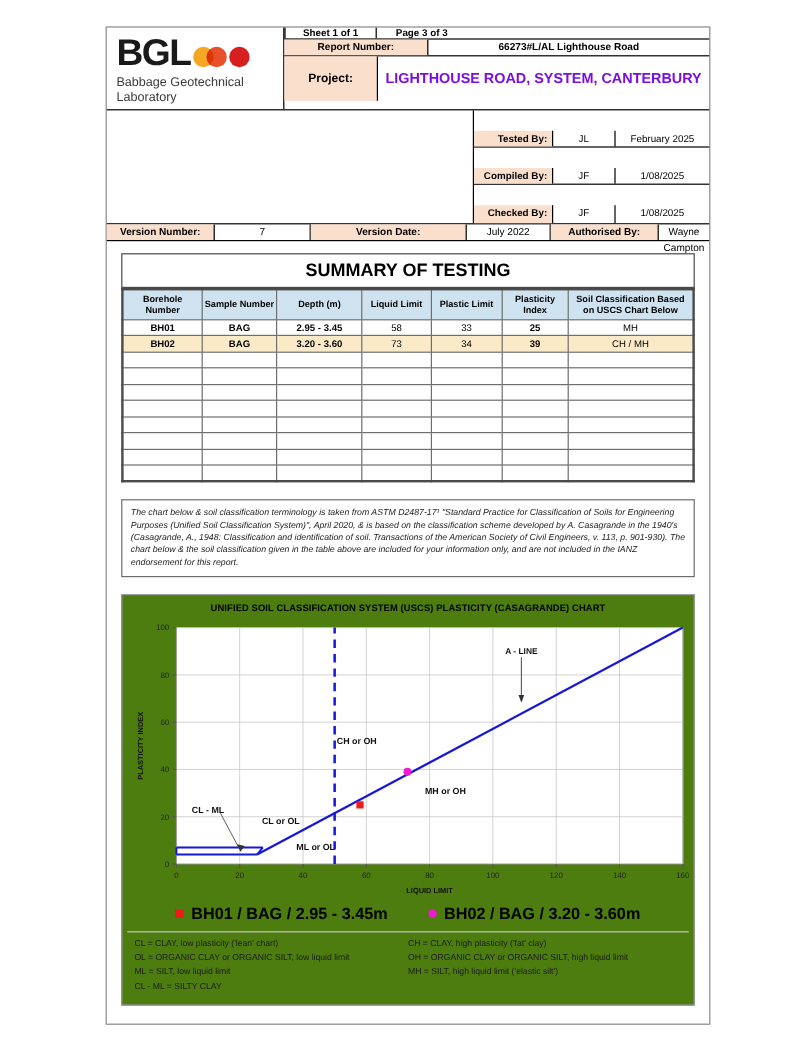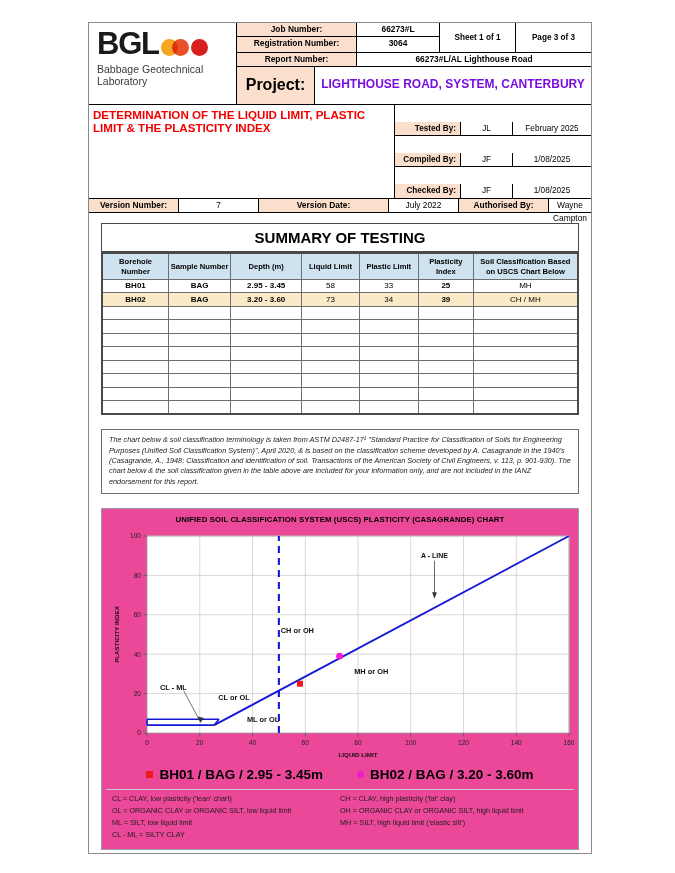--- a/index.html
+++ b/index.html
@@ -70,21 +70,21 @@
   .rep-row { display: flex; border-top: 1px solid #000; border-bottom:1px solid #000;}
   .rep-lbl {
     width: 120px; background: #fbdfcd; border-right: 1px solid #000;
     font-size: 8.4px; font-weight: bold; text-align: center; line-height: 13px;
   }
   .rep-val { flex: 1; text-align: center; font-size: 8.4px; font-weight: bold; line-height: 13px; }
 
   .proj-row { display: flex; height: 37px; }
   .proj-lbl {
     width: 78px; background: #fbdfcd; border-right: 1px solid #000;
-    font-size: 16px; font-weight: bold; display: flex; align-items: center;
+    font-size: 10px; font-weight: bold; display: flex; align-items: center;
     justify-content: center;
   }
   .proj-val {
     flex: 1; display: flex; align-items: center; justify-content: center;
     text-align: center; font-size: 12px; font-weight: bold; color: #7a0ee0;
     line-height: 1.15; padding: 0 4px;
   }
 
   
   .titleblock { display: flex; border-bottom: 1px solid #000; }
@@ -137,21 +137,21 @@
   .notebox {
     margin: 14px 12px 0 12px; border: 1px solid #6e6e6e; padding: 5px 7px 6px 7px;
   }
   .notebox p {
     margin: 0; font-size: 7.3px; font-style: italic; line-height: 1.42; color: #1c1c1c;
     text-align: left;
   }
 
   
   .chartbox {
-    margin: 14px 12px 0 12px; border: 1px solid #9a9aa8; background: #ec4899;
+    margin: 14px 12px 0 12px; border: 1px solid #9a9aa8; background: #4d7c0f;
     padding: 6px 4px 8px 4px; position: relative;
   }
   .chart-title {
     text-align: center; font-size: 7.8px; font-weight: bold; letter-spacing: .1px;
     margin-bottom: 4px;
   }
   .plotarea { position: relative; width: 100%; height: 232px; }
   svg.plot { display: block; width: 100%; height: 100%; }
 
   .serieslegend {
@@ -190,54 +190,40 @@
           </span>
         </div>
         <div class="logo-sub">
           <span>Babbage Geotechnical</span><br>
           <span>Laboratory</span>
         </div>
       </div>
 
       <div class="hdr-right">
         <div class="hr-top">
-          <div class="hr-fields">
-            <div class="fld-row">
-              <div class="fld-lbl">Job Number:</div>
-              <div class="fld-val">66273#L</div>
-            </div>
-            <div class="fld-row">
-              <div class="fld-lbl">Registration Number:</div>
-              <div class="fld-val">3064</div>
-            </div>
-          </div>
           <div class="hr-sheet">
             <div class="sheetcell first">Sheet 1 of 1</div>
             <div class="sheetcell">Page 3 of 3</div>
           </div>
         </div>
 
         <div class="rep-row">
           <div class="rep-lbl">Report Number:</div>
           <div class="rep-val">66273#L/AL Lighthouse Road</div>
         </div>
 
         <div class="proj-row">
           <div class="proj-lbl">Project:</div>
           <div class="proj-val">LIGHTHOUSE ROAD, SYSTEM, CANTERBURY</div>
         </div>
       </div>
     </div>
 
     <div class="titleblock">
       <div class="tb-left">
-        <div class="tb-title">
-          <span>DETERMINATION OF THE LIQUID LIMIT, PLASTIC</span><br>
-          <span>LIMIT &amp; THE PLASTICITY INDEX</span>
-        </div>
       </div>
       <div class="tb-right">
         <div class="sig-row">
           <div class="sig-lbl">Tested By:</div>
           <div class="sig-who">JL</div>
           <div class="sig-date">February 2025</div>
         </div>
         <div class="sig-row">
           <div class="sig-lbl">Compiled By:</div>
           <div class="sig-who">JF</div>

